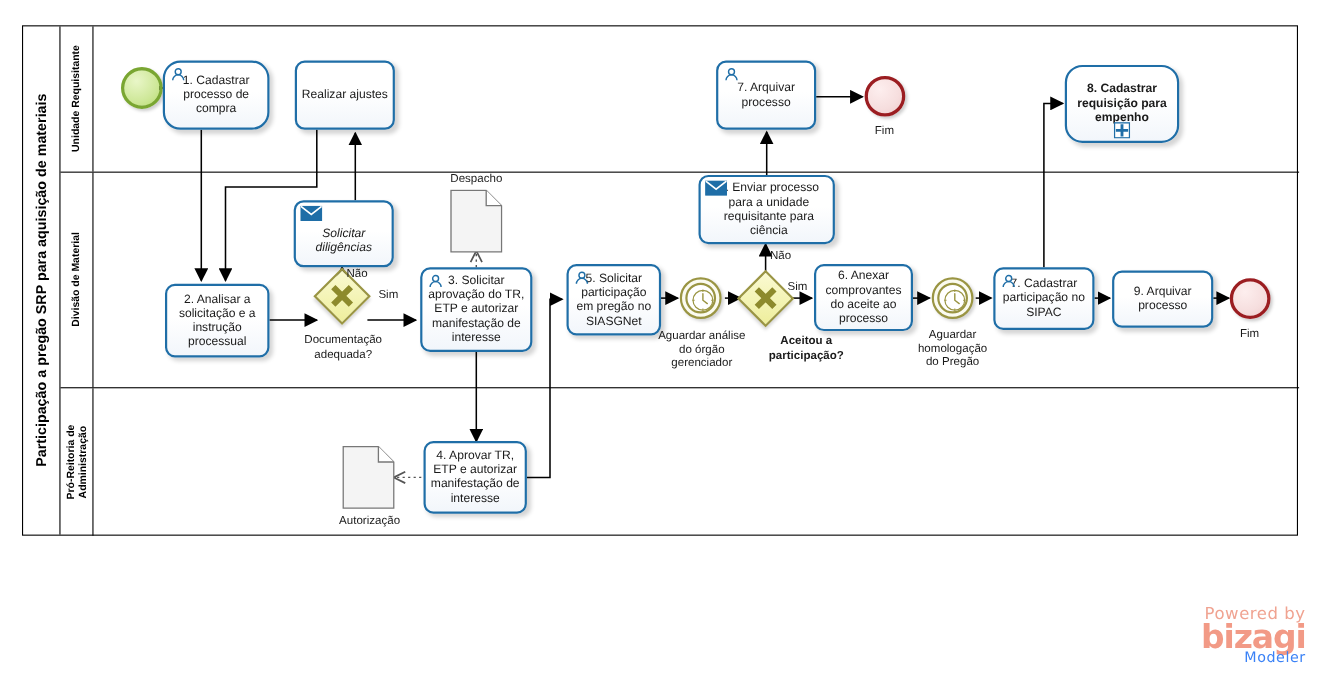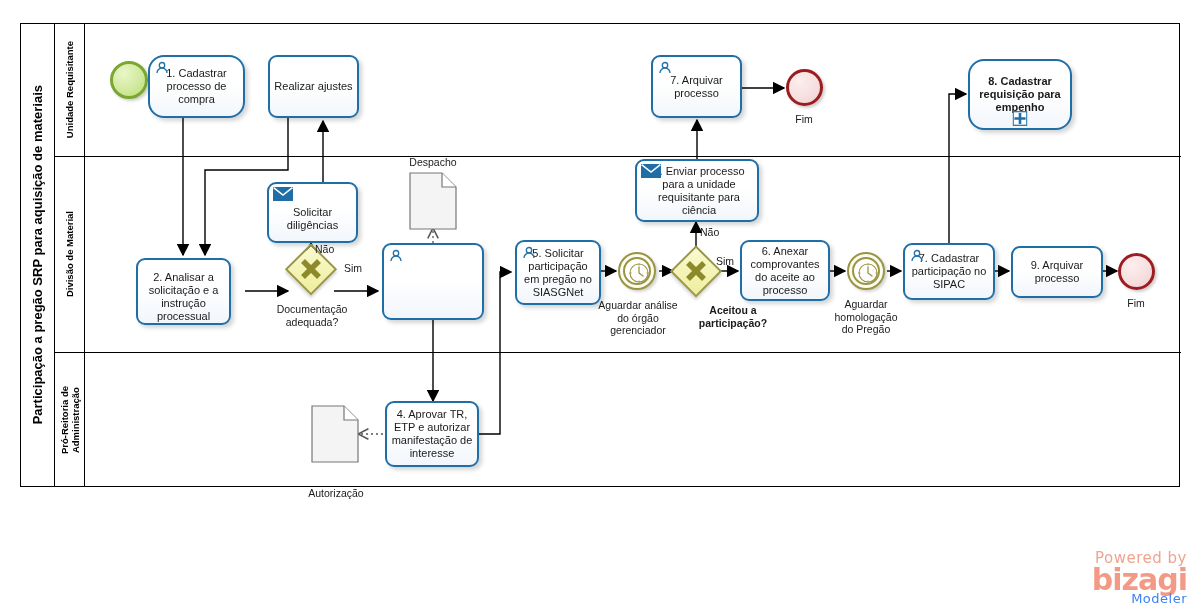--- a/index.html
+++ b/index.html
@@ -201,44 +201,45 @@
       <path d="M33,1 V15 H47" fill="#fff" stroke="#777" stroke-width="1.2"></path>
     </svg>
   </div>
   <div class="do-label" style="left:391px;top:156px;width:84px;">Despacho</div>
 
   <div class="task" style="left:267px;top:182px;width:91px;height:61px;">
     <svg class="type-ico" width="20" height="14" viewBox="0 0 20 14">
       <rect x="0.6" y="0.6" width="18.8" height="12.8" fill="#1f6ea7" stroke="#1f6ea7" stroke-width="1.2"></rect>
       <path d="M0.6,0.6 L10,8 L19.4,0.6" fill="none" stroke="#fff" stroke-width="1.5"></path>
     </svg>
-    <div class="lbl" style="padding-top:13px;">Solicitar diligências</div>
-  </div>
-
-  <div class="task" style="left:136px;top:258px;width:95px;height:67px;align-items:flex-end;">
+    <div class="lbl" style="padding-top:13px;font-style:italic;">Solicitar diligências</div>
+  </div>
+
+  <div class="task" style="left:150px;top:258px;width:95px;height:67px;">
     <div class="lbl">2. Analisar a solicitação e a instrução processual</div>
   </div>
 
   <div class="gw" style="left:288px;top:246px;width:46px;height:46px;">
     <div class="dia"></div>
     <svg class="xm" viewBox="0 0 46 46">
       <path d="M15,15 L31,31 M31,15 L15,31" stroke="#8d8a2c" stroke-width="5.5" stroke-linecap="butt"></path>
     </svg>
   </div>
   <div class="gw-label" style="left:258px;top:303px;width:108px;white-space:pre-line;">Documentação
 adequada?</div>
 
   <div class="flow-label" style="left:315px;top:243px;">Não</div>
   <div class="flow-label" style="left:344px;top:262px;">Sim</div>
 
   <div class="task" style="left:382px;top:243px;width:102px;height:77px;">
     <svg class="type-ico" width="16" height="16" viewBox="0 0 16 16">
       <path d="M3 13 a5 5 0 0 1 10 0" fill="none" stroke="#1f6ea7" stroke-width="1.3"></path>
       <circle cx="8" cy="5.2" r="2.7" fill="none" stroke="#1f6ea7" stroke-width="1.3"></circle>
     </svg>
+    <div class="lbl">3. Solicitar aprovação do TR, ETP e autorizar manifestação de interesse</div>
   </div>
 
   <div class="task" style="left:515px;top:240px;width:86px;height:65px;">
     <svg class="type-ico" width="16" height="16" viewBox="0 0 16 16">
       <path d="M3 13 a5 5 0 0 1 10 0" fill="none" stroke="#1f6ea7" stroke-width="1.3"></path>
       <circle cx="8" cy="5.2" r="2.7" fill="none" stroke="#1f6ea7" stroke-width="1.3"></circle>
     </svg>
     <div class="lbl">5. Solicitar participação em pregão no SIASGNet</div>
   </div>
 
@@ -304,21 +305,21 @@
 
   <div class="event end" style="left:1118px;top:253px;width:37px;height:37px;"></div>
   <div class="evt-label" style="left:1096px;top:297px;width:80px;">Fim</div>
 
   <div class="dataobj" style="left:311px;top:405px;width:48px;height:58px;">
     <svg width="48" height="58" viewBox="0 0 48 58">
       <path d="M1,1 H33 L47,15 V57 H1 Z" fill="#f4f4f4" stroke="#777" stroke-width="1.2"></path>
       <path d="M33,1 V15 H47" fill="#fff" stroke="#777" stroke-width="1.2"></path>
     </svg>
   </div>
-  <div class="do-label" style="left:293px;top:467px;width:86px;margin-top:20px;">Autorização</div>
+  <div class="do-label" style="left:293px;top:467px;width:86px;">Autorização</div>
 
   <div class="task" style="left:385px;top:401px;width:94px;height:66px;">
     <div class="lbl">4. Aprovar TR, ETP e autorizar manifestação de interesse</div>
   </div>
 
   <div id="wm">
     <div class="pw">Powered by</div>
     <div class="bz">bizagi</div>
     <div class="md">Modeler</div>
   </div>

